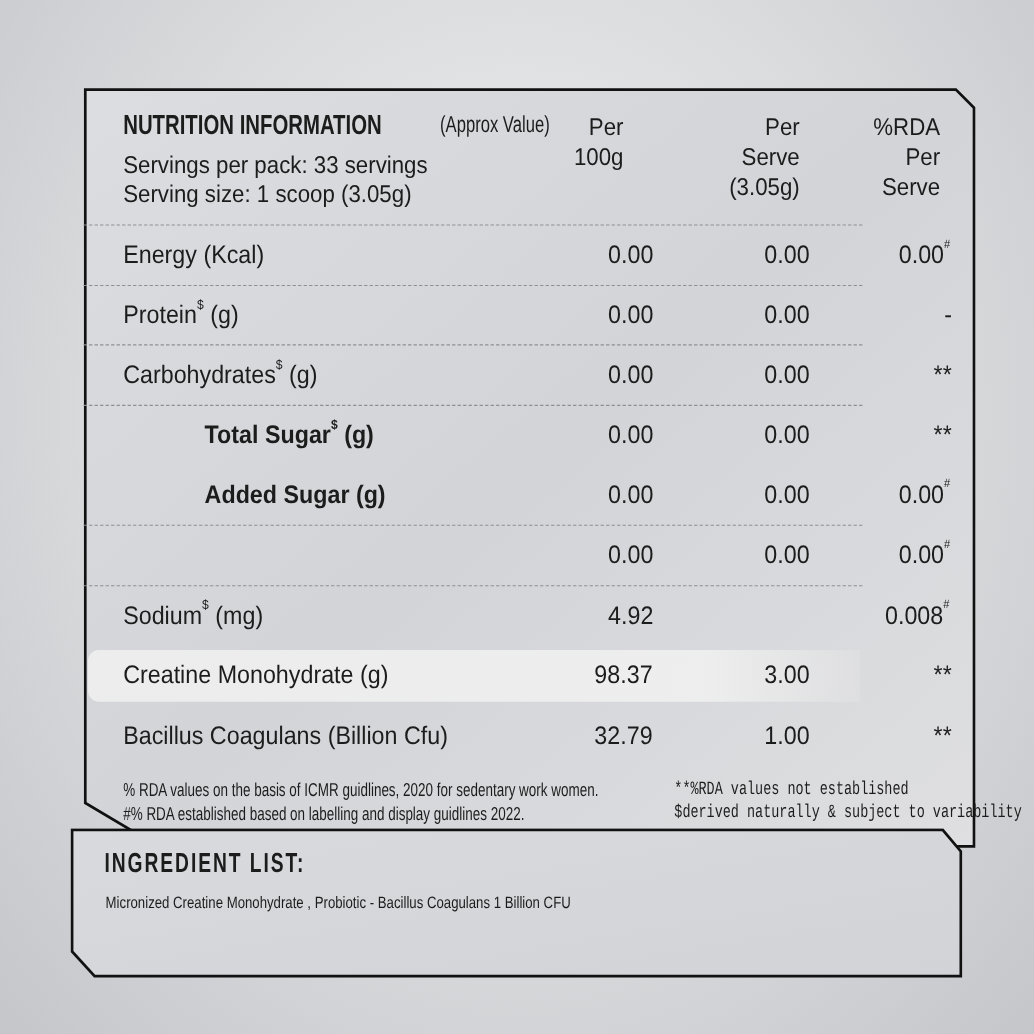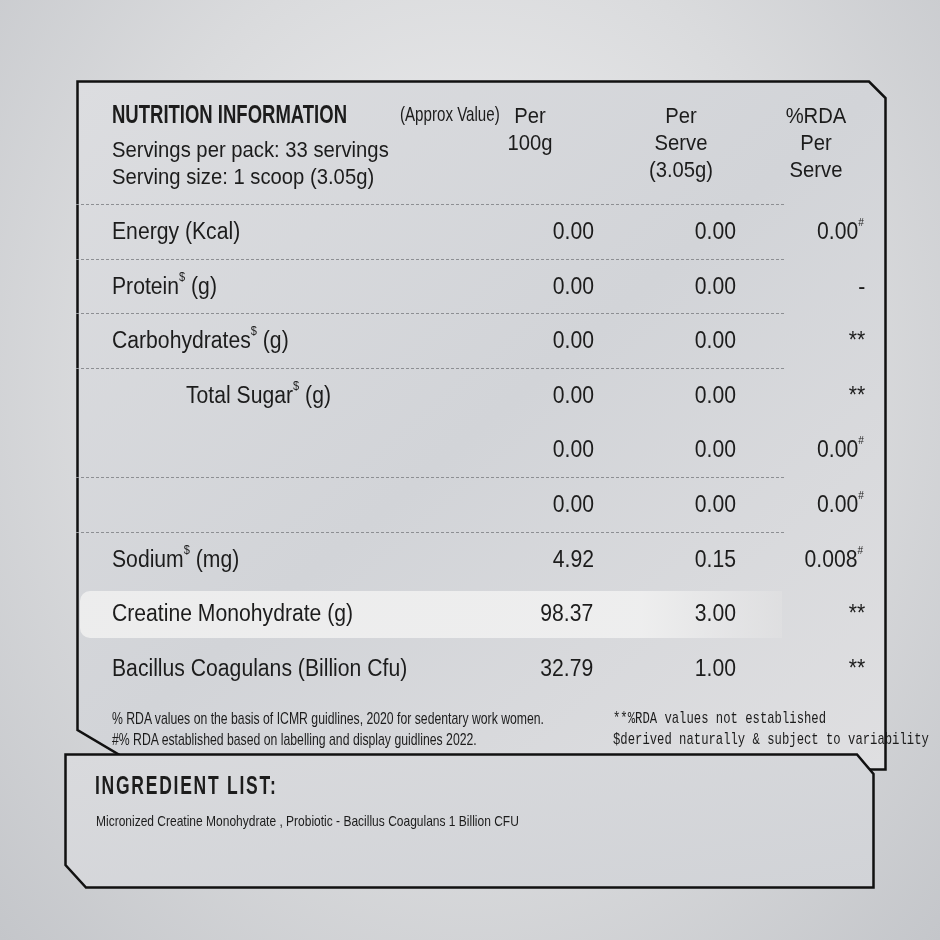--- a/index.html
+++ b/index.html
@@ -19,39 +19,39 @@
   .hdr-title {
     position: absolute; left: 36px; top: 20px; white-space: nowrap;
     font-weight: bold; font-size: 25px; letter-spacing: 0px;
   }
   .hdr-title .t1 { display: inline-block; transform: scaleX(0.74); transform-origin: left center; }
   .hdr-title .t2 { position: absolute; left: 288px; top: 2px; font-weight: normal; font-size: 21px; display: inline-block; transform: scaleX(0.72); transform-origin: left center; white-space: nowrap; }
   .hdr-line { position: absolute; left: 36px; font-size: 22px; white-space: nowrap; transform: scaleX(0.92); transform-origin: left center; }
   .hdr-line.l1 { top: 57px; }
   .hdr-line.l2 { top: 84px; }
 
-  .col-hdr { position: absolute; top: 22px; text-align: center; font-size: 22px; line-height: 27px; }
+  .col-hdr { position: absolute; top: 22px; text-align: right; font-size: 22px; line-height: 27px; }
   .col-hdr span { display: block; transform: scaleX(0.92); }
   .col-hdr.c1 { left: 414px; width: 80px; }
   .col-hdr.c2 { left: 555px; width: 100px; }
   .col-hdr.c3 { left: 698px; width: 84px; }
 
   .rows { position: absolute; left: 0; top: 124px; width: 808px; }
   .row { position: relative; height: 54.6px; width: 708px; }
   .row.dash-top { border-top: 1.5px dashed #8d8f93; }
   .row.hl::before {
     content: ""; position: absolute; left: 4px; right: 2px; top: 5px; bottom: 3px;
     background: linear-gradient(90deg, rgba(238,238,238,0.95) 0%, rgba(240,240,240,0.9) 80%, rgba(225,225,226,0.6) 100%);
     border-radius: 10px 0 0 10px;
   }
   .cell { position: absolute; top: 0; height: 100%; display: flex; align-items: center; font-size: 23px; white-space: nowrap; }
   .cell .txt { display: inline-block; transform: scaleX(0.92); }
   .cell.name { left: 36px; transform-origin: left center; }
   .cell.name .txt { transform-origin: left center; }
-  .cell.name.indent { left: 110px; }
+  .cell.name.indent { left: 110px; font-weight: bold; }
   .cell.v { justify-content: flex-end; width: 110px; }
   .cell.v1 { left: 410px; }
   .cell.v2 { left: 552px; }
   .cell.v3 { left: 690px; width: 100px; }
   sup { font-size: 12px; position: relative; top: -3px; vertical-align: top; }
   .rda-sup { font-size: 11px; vertical-align: top; position: relative; top: -2px; }
 
   .foot { position: absolute; font-size: 17px; line-height: 21px; white-space: nowrap; }
   .foot span { display: block; transform: scaleX(0.72); transform-origin: left center; }
   .foot.f1 { left: 36px; top: 628px; }
@@ -155,20 +155,23 @@
         </div>
       <div class="cell v v2">
           <span class="txt">0.00</span>
         </div>
       <div class="cell v v3">
           <span class="txt">**</span>
         </div>
     </div>
 
     <div class="row">
+      <div class="cell name indent">
+          <span class="txt"><span>Added Sugar (g)</span></span>
+        </div>
       <div class="cell v v1">
           <span class="txt">0.00</span>
         </div>
       <div class="cell v v2">
           <span class="txt">0.00</span>
         </div>
       <div class="cell v v3">
           <span class="txt"><span>0.00</span><span class="rda-sup">#</span></span>
         </div>
     </div>
@@ -184,23 +187,20 @@
           <span class="txt"><span>0.00</span><span class="rda-sup">#</span></span>
         </div>
     </div>
 
     <div class="row dash-top">
       <div class="cell name">
           <span class="txt"><span>Sodium</span><sup>$</sup><span> (mg)</span></span>
         </div>
       <div class="cell v v1">
           <span class="txt">4.92</span>
-        </div>
-      <div class="cell v v2">
-          <span class="txt">0.15</span>
         </div>
       <div class="cell v v3">
           <span class="txt"><span>0.008</span><span class="rda-sup">#</span></span>
         </div>
     </div>
 
     <div class="row hl">
       <div class="cell name">
           <span class="txt"><span>Creatine Monohydrate (g)</span></span>
         </div>

